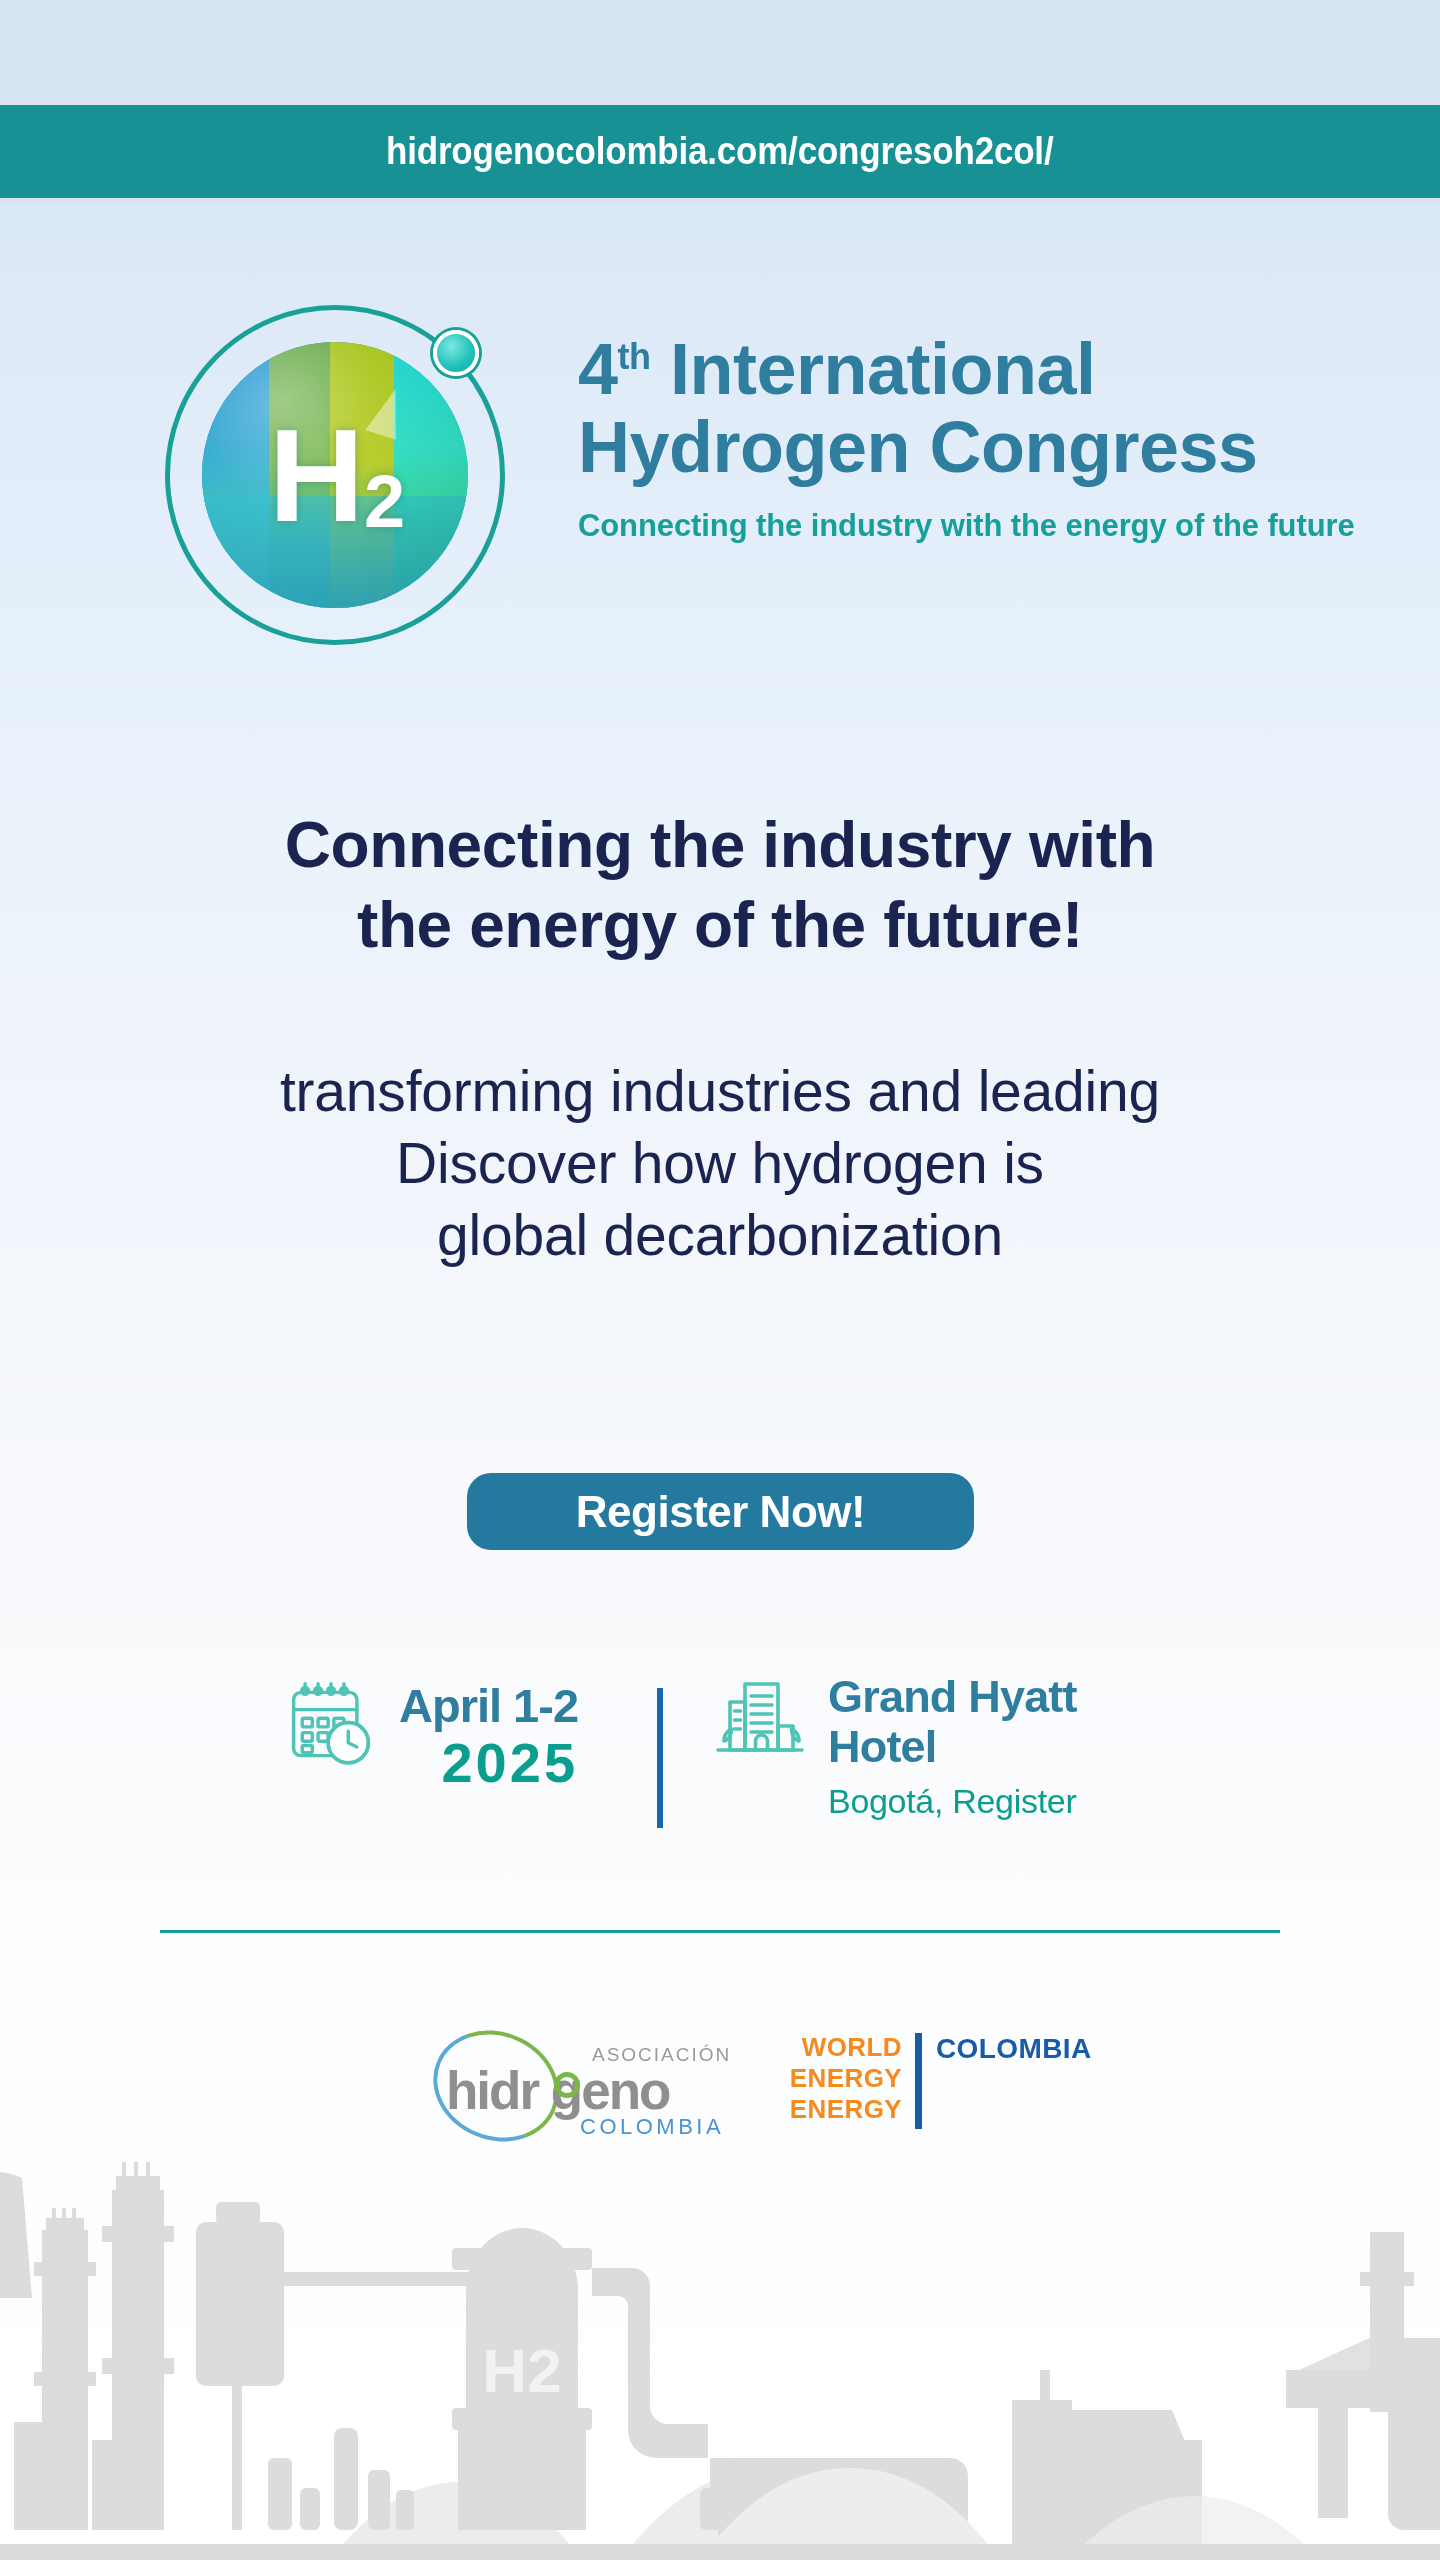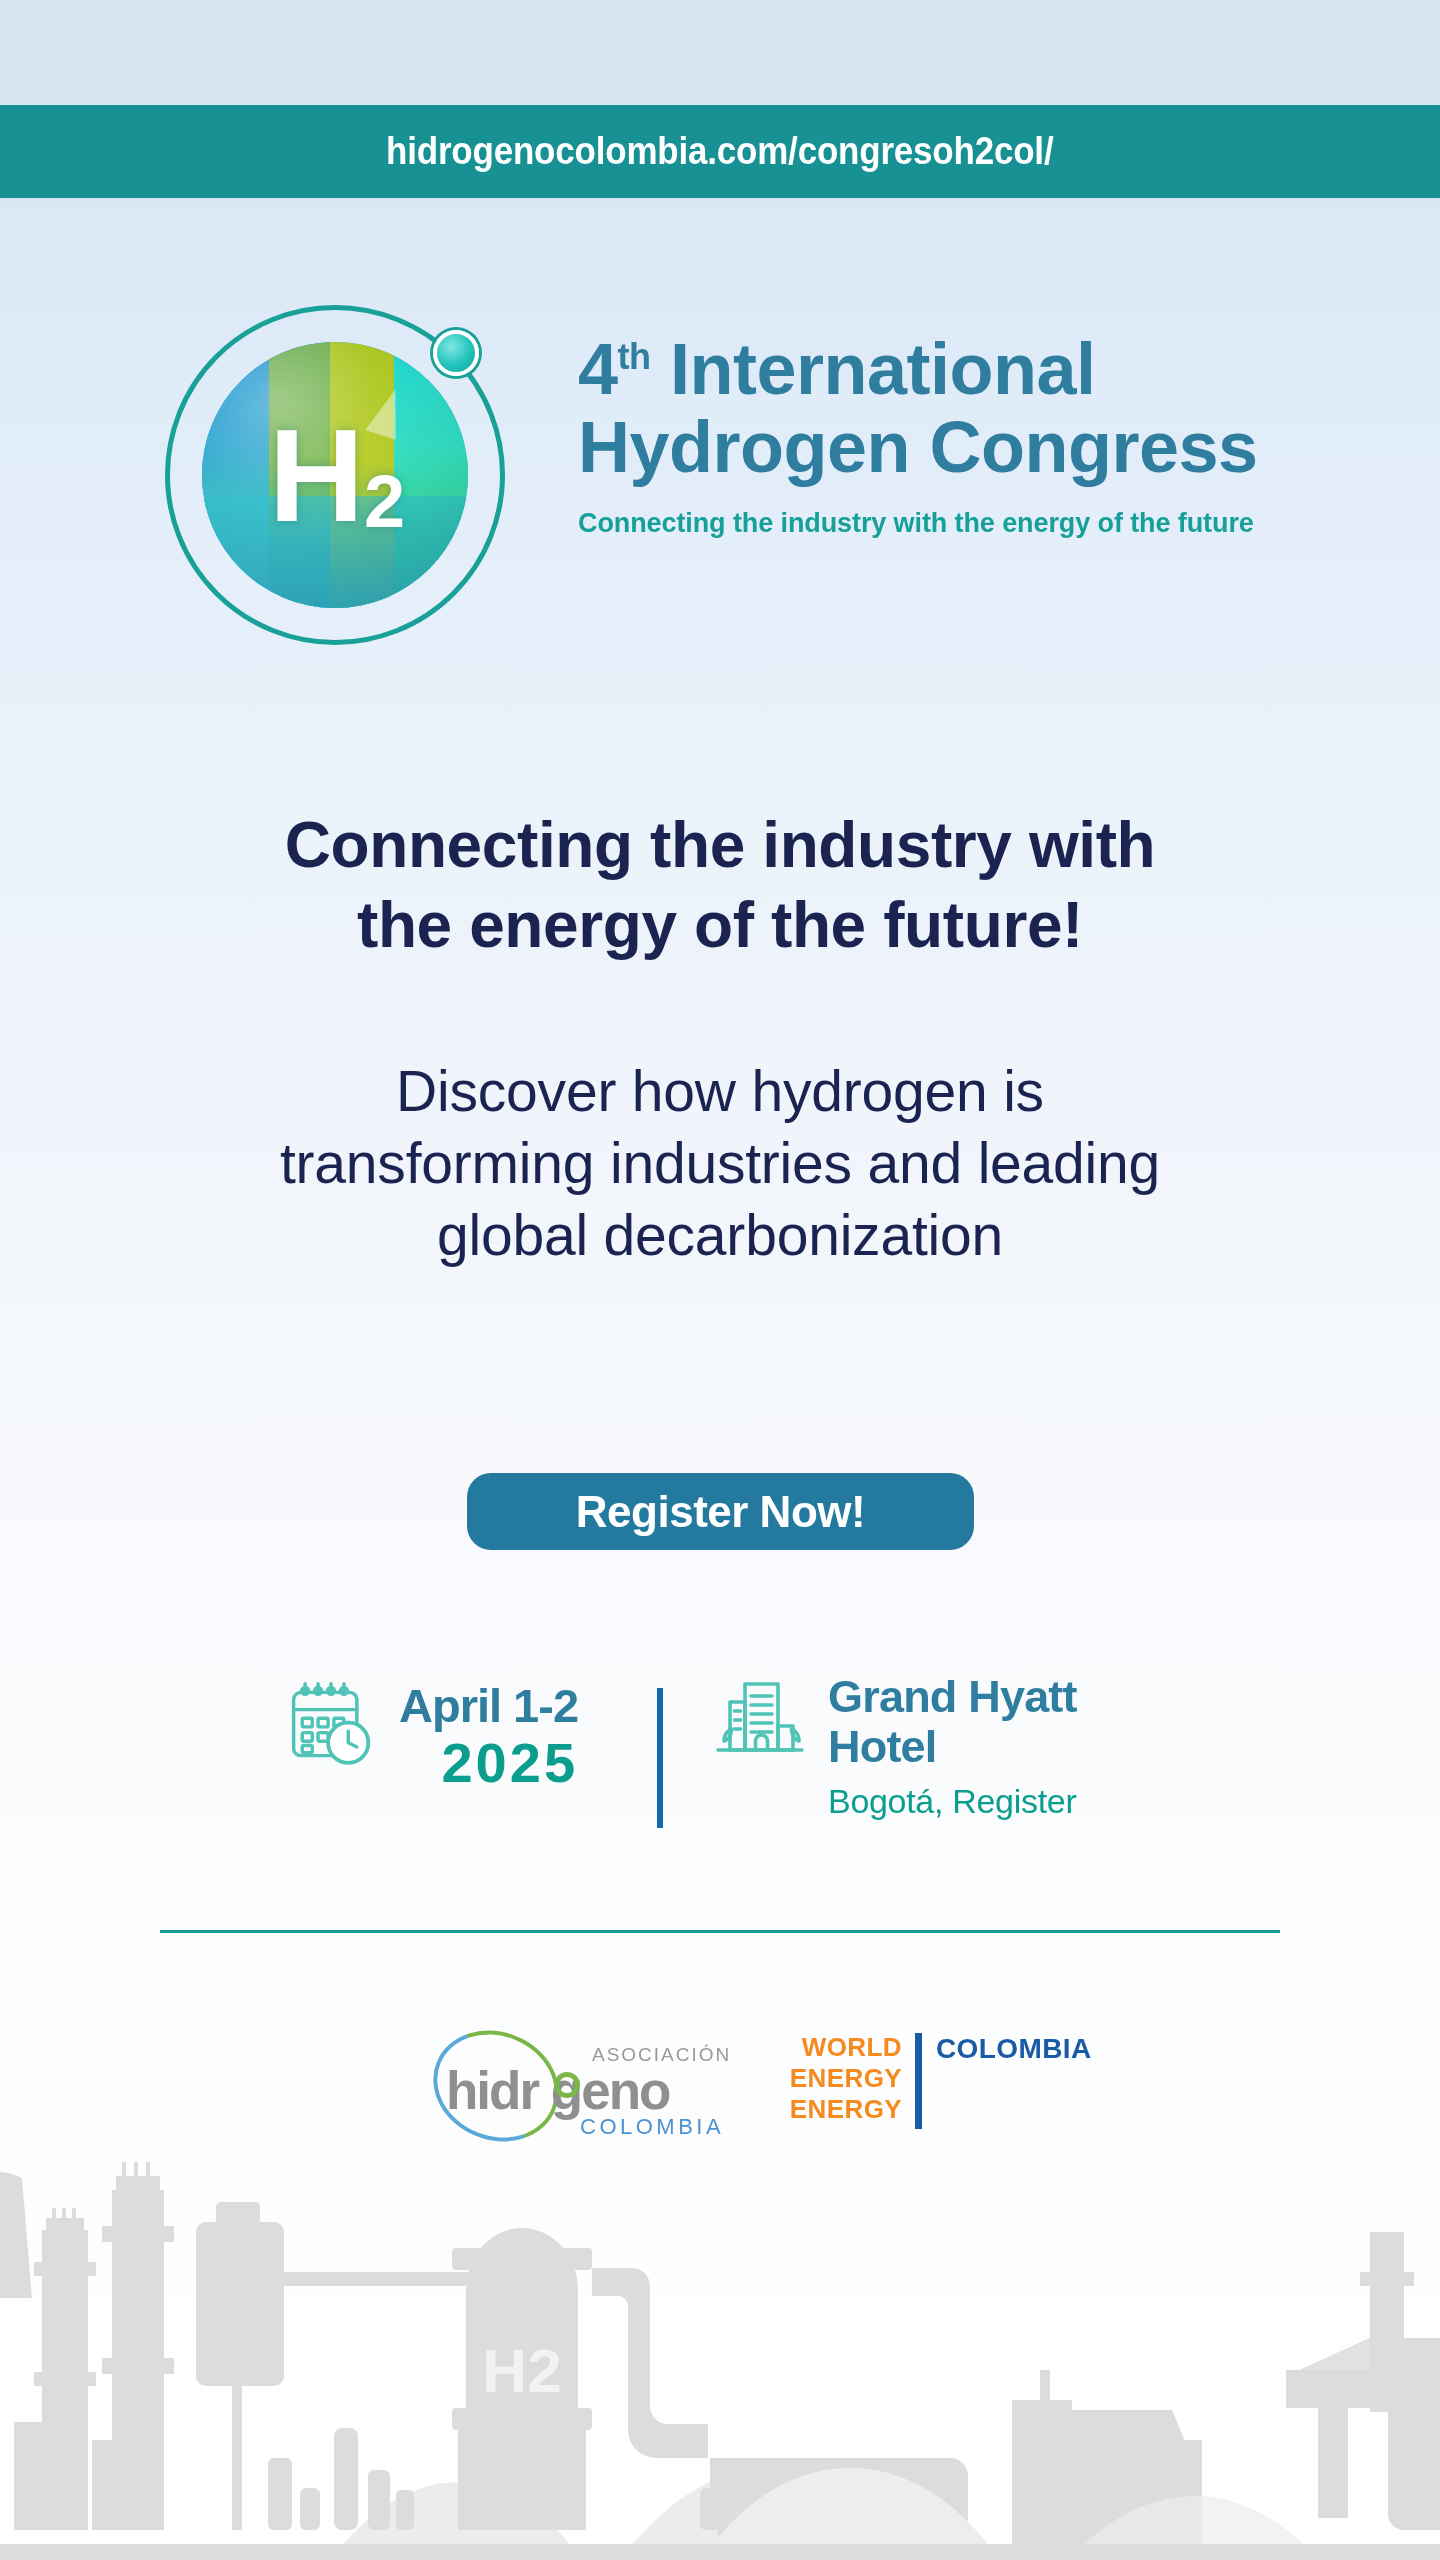--- a/index.html
+++ b/index.html
@@ -170,21 +170,21 @@
     white-space: nowrap;
   }
   .title-line sup {
     font-size: 36px;
     vertical-align: super;
     font-weight: 700;
   }
   .title-tagline {
     margin-top: 22px;
     color: #17a09a;
-    font-size: 27px;
+    font-size: 31px;
     font-weight: 700;
     font-family: "Liberation Sans Narrow", "Liberation Sans", sans-serif;
     letter-spacing: -0.1px;
     white-space: nowrap;
   }
 
   
   .headline {
     position: absolute;
     left: 0;
@@ -446,22 +446,22 @@
     </div>
 
   </div>
 
   <div class="headline">
     <div>Connecting the industry with</div>
     <div>the energy of the future!</div>
   </div>
 
   <div class="subhead">
+    <div>transforming industries and leading</div>
     <div>Discover how hydrogen is</div>
-    <div>transforming industries and leading</div>
     <div>global decarbonization</div>
   </div>
 
   <button class="cta">Register Now!</button>
 
   <div class="info">
 
     <div class="info-date">
       <span>
         <svg width="92" height="92" viewBox="0 0 64 64" fill="none" stroke="#4fc3b5" stroke-width="2.4" stroke-linecap="round" stroke-linejoin="round">

